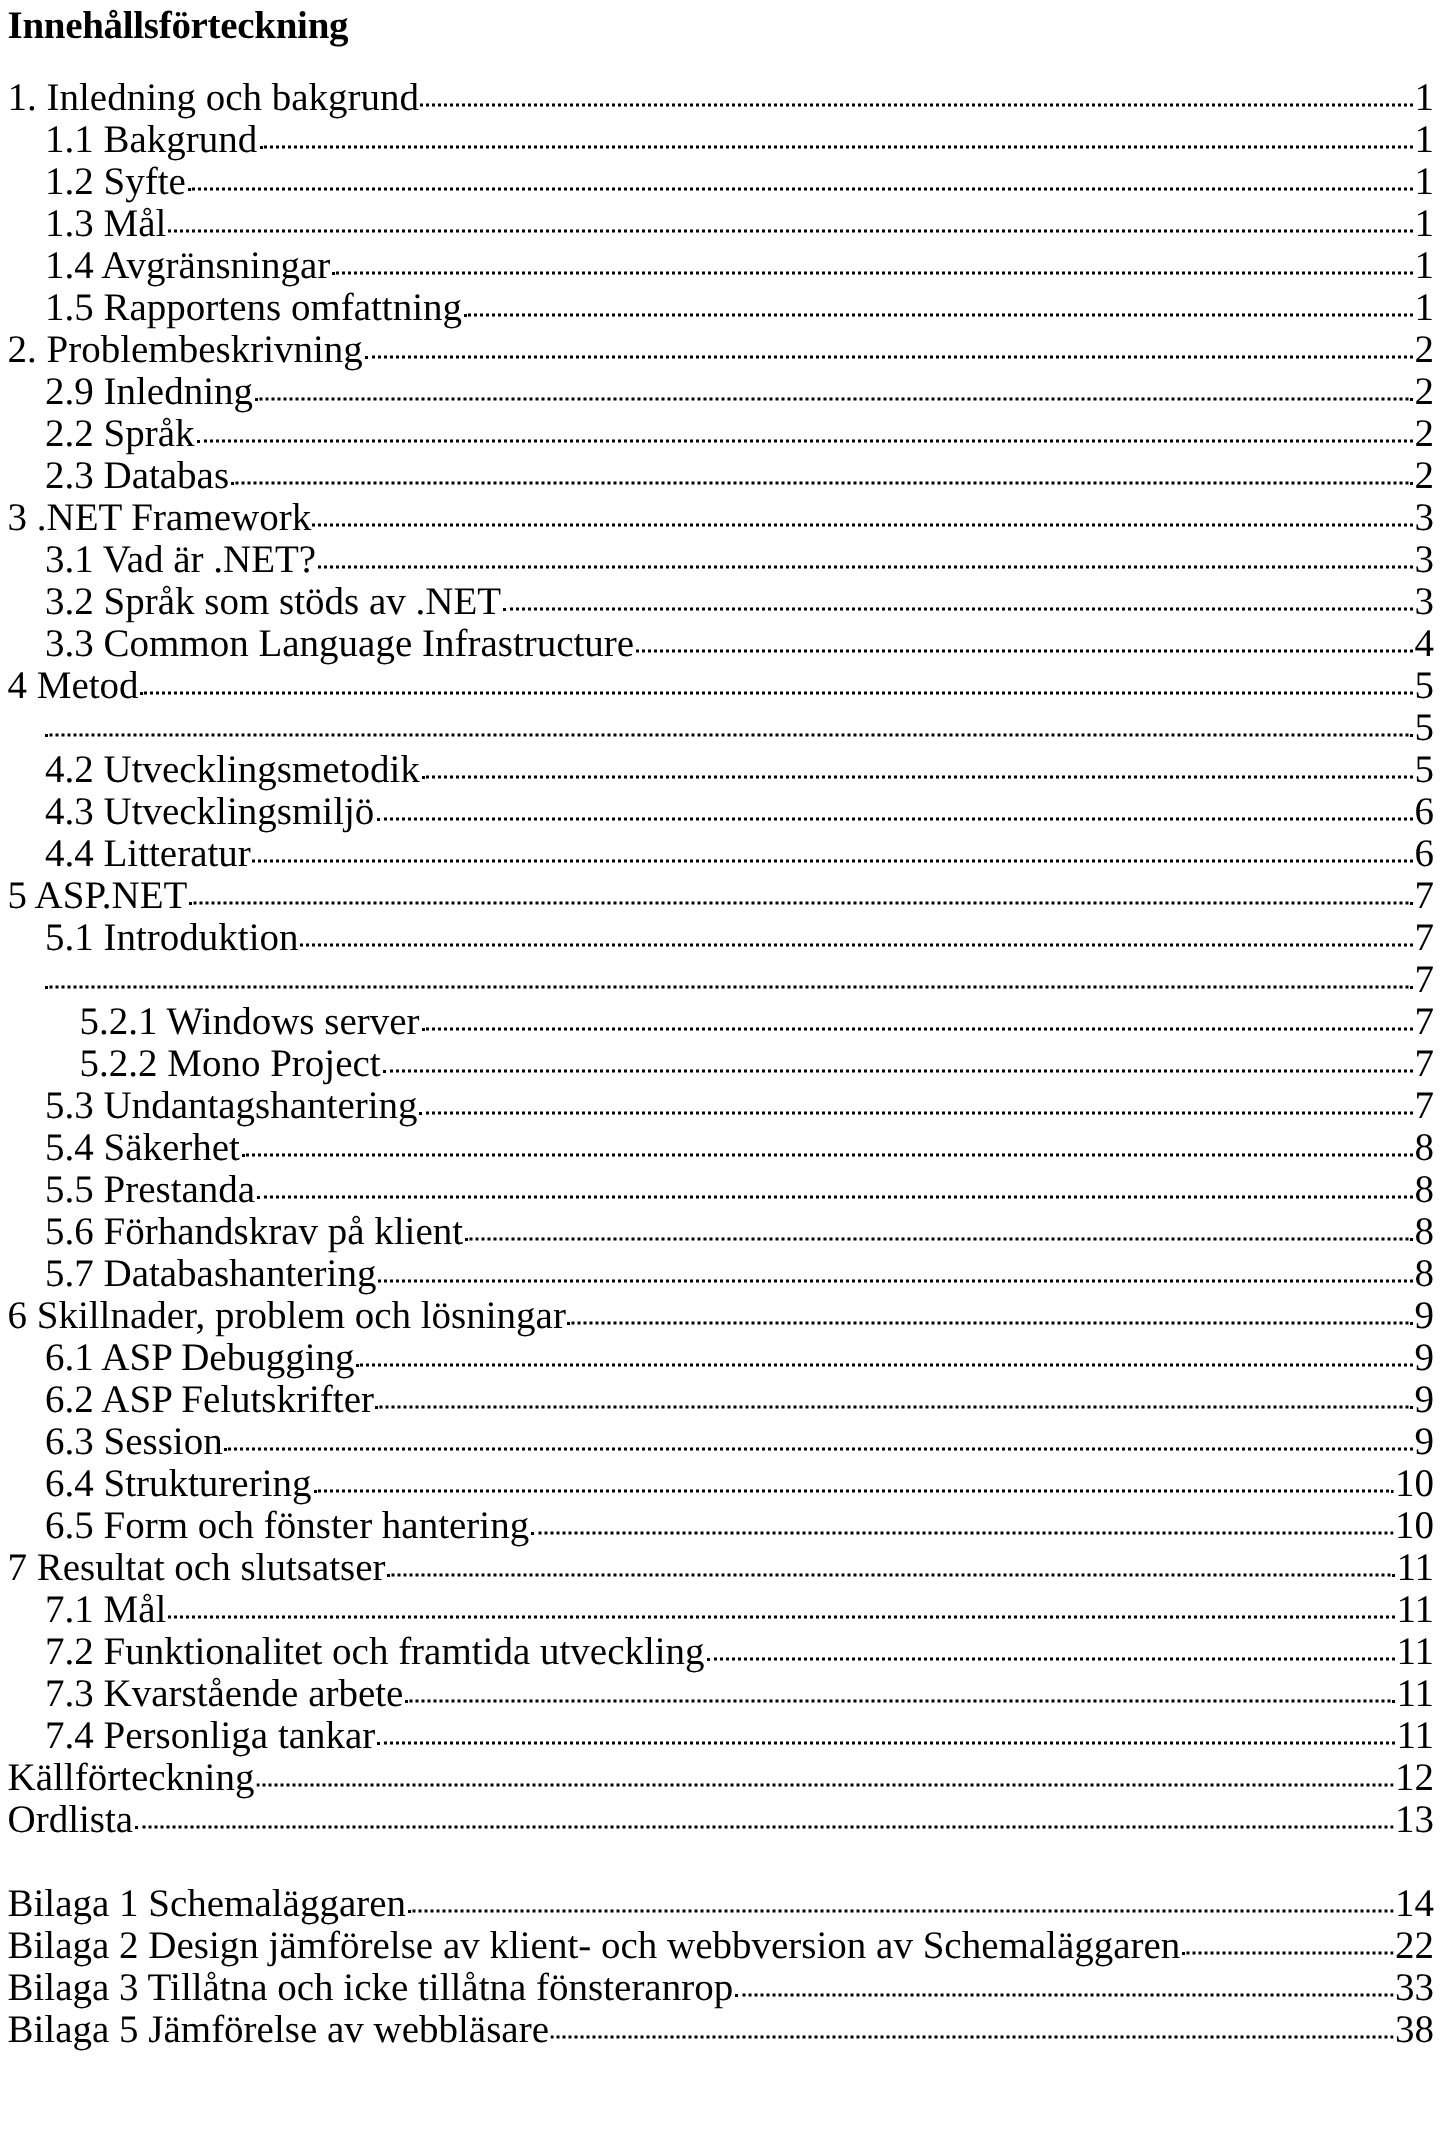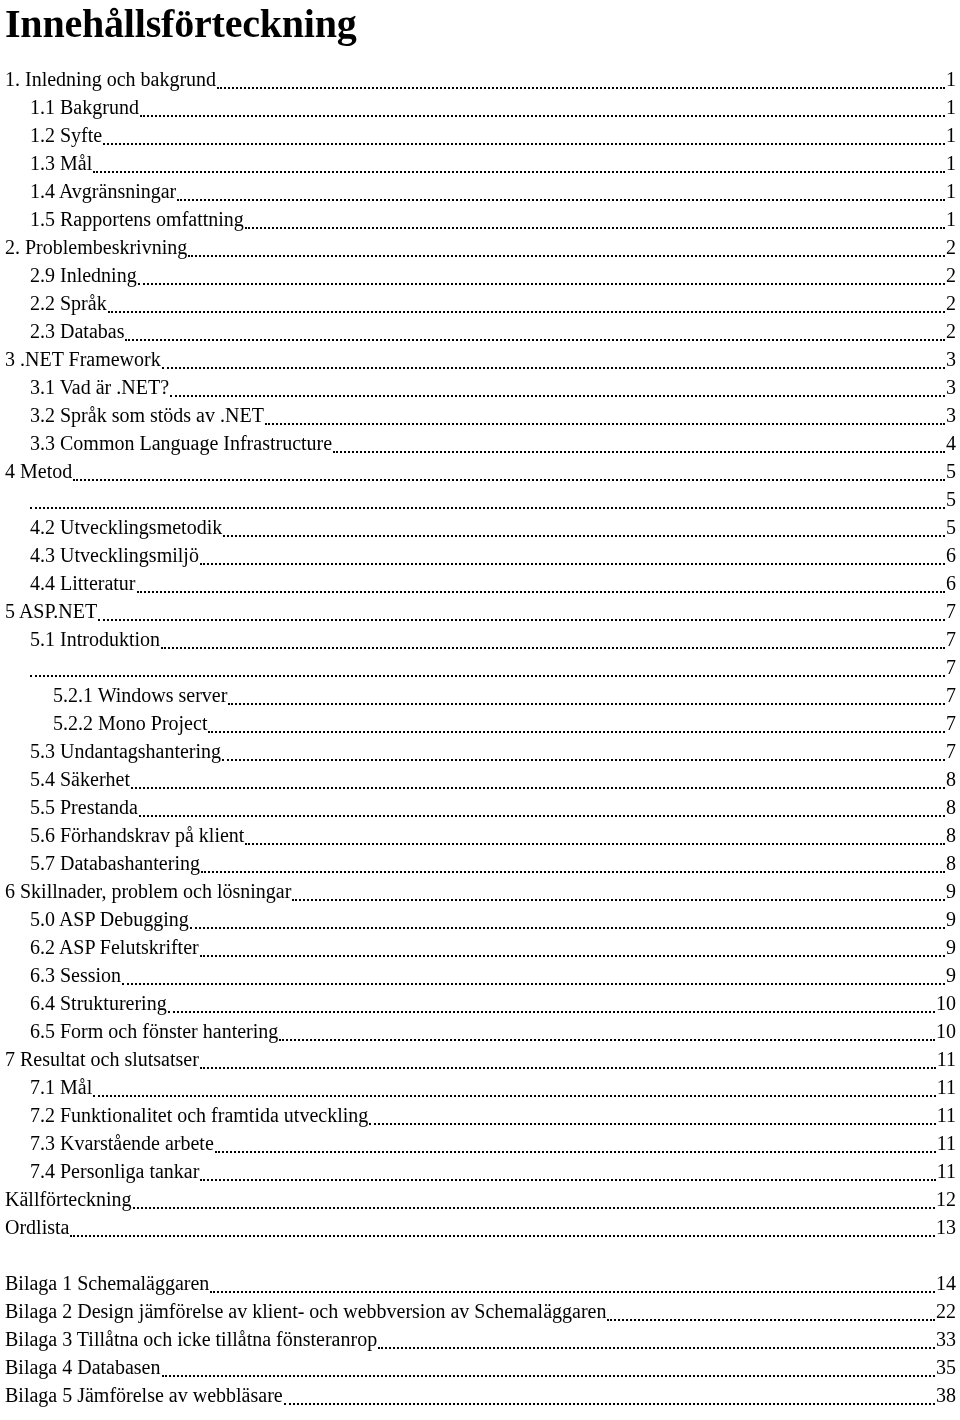--- a/index.html
+++ b/index.html
@@ -19,41 +19,41 @@
   .page {
     position: relative;
     width: 960px;
     height: 1420px;
     box-sizing: border-box;
     padding: 0 4px 0 5px;
   }
 
   
   .toc-title {
-    font-size: 40px;
+    font-size: 26px;
     font-weight: bold;
     line-height: 1;
     letter-spacing: -0.2px;
     margin: 0;
     padding-top: 4px;
     white-space: nowrap;
   }
 
   
   .toc-list {
     list-style: none;
     margin: 0;
     padding: 0;
     padding-top: 21px;
   }
 
   .toc-entry {
     display: flex;
-    align-items: flex-end;
-    font-size: 20px;
+    align-items: flex-start;
+    font-size: 26px;
     line-height: 28px;
     white-space: nowrap;
     width: 100%;
     box-sizing: border-box;
   }
 
   
   .toc-entry.lvl-1 { padding-left: 0px; }
   .toc-entry.lvl-2 { padding-left: 25px; }
   .toc-entry.lvl-3 { padding-left: 48px; }
@@ -244,21 +244,21 @@
         <span class="entry-text">5.7 Databashantering</span>
         <span class="entry-leader"></span>
         <span class="entry-page">8</span>
       </li>
       <li class="toc-entry lvl-1">
         <span class="entry-text">6 Skillnader, problem och lösningar</span>
         <span class="entry-leader"></span>
         <span class="entry-page">9</span>
       </li>
       <li class="toc-entry lvl-2">
-        <span class="entry-text">5.0 ASP Debugging</span>
+        <span class="entry-text">6.1 ASP Debugging</span>
         <span class="entry-leader"></span>
         <span class="entry-page">9</span>
       </li>
       <li class="toc-entry lvl-2">
         <span class="entry-text">6.2 ASP Felutskrifter</span>
         <span class="entry-leader"></span>
         <span class="entry-page">9</span>
       </li>
       <li class="toc-entry lvl-2">
         <span class="entry-text">6.3 Session</span>
@@ -320,24 +320,19 @@
         <span class="entry-text">Bilaga 2 Design jämförelse av klient- och webbversion av Schemaläggaren</span>
         <span class="entry-leader"></span>
         <span class="entry-page">22</span>
       </li>
       <li class="toc-entry lvl-1">
         <span class="entry-text">Bilaga 3 Tillåtna och icke tillåtna fönsteranrop</span>
         <span class="entry-leader"></span>
         <span class="entry-page">33</span>
       </li>
       <li class="toc-entry lvl-1">
-        <span class="entry-text">Bilaga 4 Databasen</span>
-        <span class="entry-leader"></span>
-        <span class="entry-page">35</span>
-      </li>
-      <li class="toc-entry lvl-1">
         <span class="entry-text">Bilaga 5 Jämförelse av webbläsare</span>
         <span class="entry-leader"></span>
         <span class="entry-page">38</span>
       </li>
     </ul>
 
 </div>
 
 </body></html>

